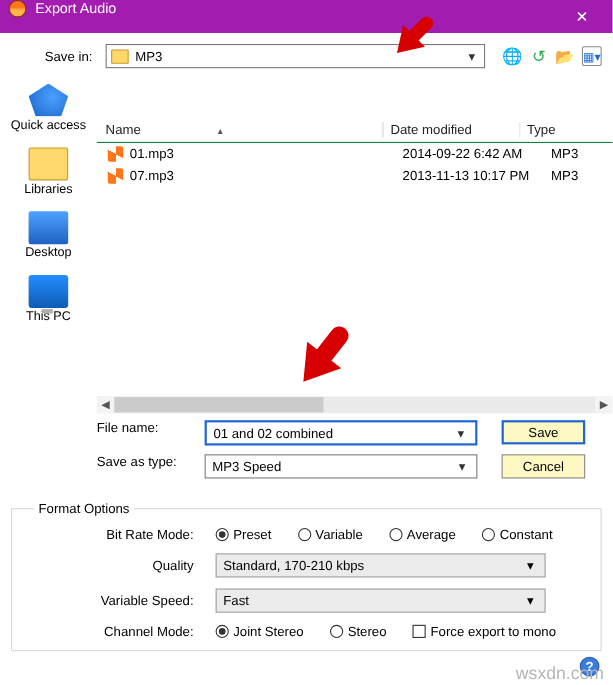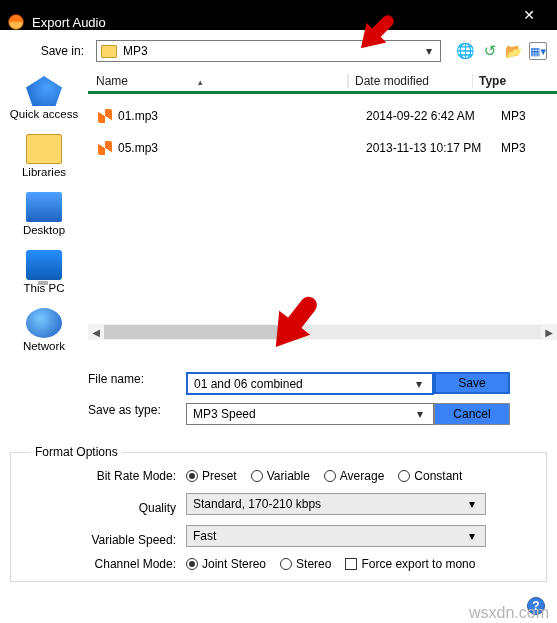--- a/index.html
+++ b/index.html
@@ -7,25 +7,25 @@
     margin: 0;
     font-family: "Segoe UI", Tahoma, sans-serif;
     font-size: 12px;
     background: #fff;
     width: 557px;
     height: 623px;
     overflow: hidden;
     position: relative;
   }
   .titlebar {
-    background: #000000;
+    background: #a21caf;
     color: #fff;
     height: 30px;
     display: flex;
-    align-items: flex-end;
+    align-items: flex-start;
     padding: 0 8px;
   }
   .titlebar .app-icon {
     width: 16px; height: 16px;
     background: linear-gradient(#ff7518 40%, #ffb84d 60%);
     border-radius: 50%;
     border: 1.5px solid #873800;
     margin-right: 8px;
   }
   .titlebar .title { flex: 1; font-size: 13px; }
@@ -79,33 +79,34 @@
   .pi-lib { background: #ffd86b; border:1px solid #c89a2a; border-radius:2px;}
   .pi-pc { background: linear-gradient(#258dff,#0d5cb3); border-radius:3px; position:relative; height:24px; width:34px;}
   .pi-pc::after { content:''; position:absolute; bottom:-5px; left:12px; width:10px; height:4px; background:#b0b0b0;}
   .pi-net { background: radial-gradient(circle at 40% 35%, #7ac7ff, #1b5cc2); border-radius:50%; width:24px; height:24px;}
   .filepane {
     flex:1;
     position:relative;
   }
   .fileheader {
     display:flex;
-    border-bottom: 3px solid #15803d;
+    border-bottom: 1px solid #15803d;
     font-size: 12px;
     color:#222;
     height: 24px;
     align-items:center;
+    margin-top:36px;
   }
   .fh-name { width: 260px; padding-left:8px; border-right:1px solid #e5e5e5;}
   .fh-sort { width:16px; font-size:9px; color:#555; text-align:center;}
   .fh-date { width: 125px; padding-left:6px; border-right:1px solid #e5e5e5; border-left:1px solid #e5e5e5;}
-  .fh-type { flex:1; padding-left:6px;font-weight:bold;}
+  .fh-type { flex:1; padding-left:6px;}
   .filerow {
     display:flex; align-items:center;
-    height: 20px; font-size:12px;margin-top:12px;
+    height: 20px; font-size:12px;
   }
   .filerow .vlc {
     width:14px; height:14px; margin: 0 6px 0 10px;
     background: conic-gradient(#ff7518 0 120deg, #fff 0 180deg, #ff7518 0 300deg, #fff 0);
     border-radius:2px;
   }
   .filerow .fname { width: 242px; }
   .filerow .fdate { width: 135px; padding-left:6px;}
   .filerow .ftype { flex:1; padding-left:6px;}
   .hscroll {
@@ -122,33 +123,33 @@
   .uf-row .ulbl { width: 180px; text-align:left; padding-left:82px;}
   .uf-combo, .uf-input {
     width: 248px; height:22px; border:1px solid #7a7a7a;
     display:flex; align-items:center; padding:0 6px;
     font-size:12px;
   }
   .uf-input { border: 2px solid #1e65d6; height:23px;}
   .uf-combo .txt, .uf-input .txt { flex:1;}
   .uf-combo .dd, .uf-input .dd { width:14px; text-align:center; color:#333;}
   .btn {
-    width: 76px; height:22px; 
-    background:#3b82f6; border:1px solid #888;
+    width: 76px; height:22px; margin-left:22px;
+    background:#fef9c3; border:1px solid #888;
     display:flex; align-items:center; justify-content:center;
     font-size:12px;
   }
   .btn.primary { border:2px solid #1e65d6;}
   fieldset.fo {
     border:1px solid #d9d9d9;
     margin: 2px 10px 10px 10px;
     padding: 10px 14px 10px 20px;
   }
   fieldset.fo legend { font-size:12px; padding:0 4px;}
-  .fo-row { display:flex; align-items:flex-end; margin-bottom:10px;}
+  .fo-row { display:flex; align-items:center; margin-bottom:10px;gap:10px;}
   .fo-row:last-child { margin-bottom:0;}
   .fo-row .flbl { width:155px; text-align:right; padding-right:10px;}
   .radio, .checkbox {
     display:inline-flex; align-items:center; margin-right:14px; cursor:pointer;
   }
   .radio .rb {
     width:12px; height:12px; border:1px solid #333; border-radius:50%;
     margin-right:4px; display:flex; align-items:center; justify-content:center;
   }
   .radio.sel .rb::after { content:''; width:6px; height:6px; background:#333; border-radius:50%;}
@@ -223,62 +224,58 @@
       <div class="pi pi-lib"></div>
       <div class="plabel">Libraries</div>
     </div>
     <div class="place">
       <div class="pi pi-dt"></div>
       <div class="plabel">Desktop</div>
     </div>
     <div class="place">
       <div class="pi pi-pc"></div>
       <div class="plabel">This PC</div>
-    </div>
-    <div class="place">
-      <div class="pi pi-net" style="margin:0 auto 2px auto;"></div>
-      <div class="plabel">Network</div>
     </div>
   </div>
 
   <div class="filepane">
     <div class="filepane-inner">
       <div class="fileheader">
         <div class="fh-name"><span>Name</span><span class="fh-sort" style="margin-left:70px;">▴</span></div>
         <div class="fh-date">Date modified</div>
         <div class="fh-type">Type</div>
       </div>
       <div class="filerow">
         <div class="vlc"></div>
         <div class="fname">01.mp3</div>
         <div class="fdate">2014-09-22 6:42 AM</div>
         <div class="ftype">MP3</div>
       </div>
       <div class="filerow">
         <div class="vlc"></div>
-        <div class="fname">05.mp3</div>
+        <div class="fname">07.mp3</div>
         <div class="fdate">2013-11-13 10:17 PM</div>
         <div class="ftype">MP3</div>
       </div>
       <div class="hscroll">
         <div class="arr">◀</div>
         <div class="track">
             <div class="thumb"></div>
           </div>
         <div class="arr">▶</div>
       </div>
     </div>
   </div>
 </div>
 
 <div class="under-files">
   <div class="uf-row">
     <div class="ulbl">File name:</div>
     <div class="uf-input">
-      <div class="txt">01 and 06 combined</div>
+      <div class="txt">01 and 02 combined</div>
       <div class="dd">▾</div>
     </div>
     <div class="btn primary">Save</div>
   </div>
   <div class="uf-row">
     <div class="ulbl">Save as type:</div>
     <div class="uf-combo">
       <div class="txt">MP3 Speed</div>
       <div class="dd">▾</div>
     </div>

